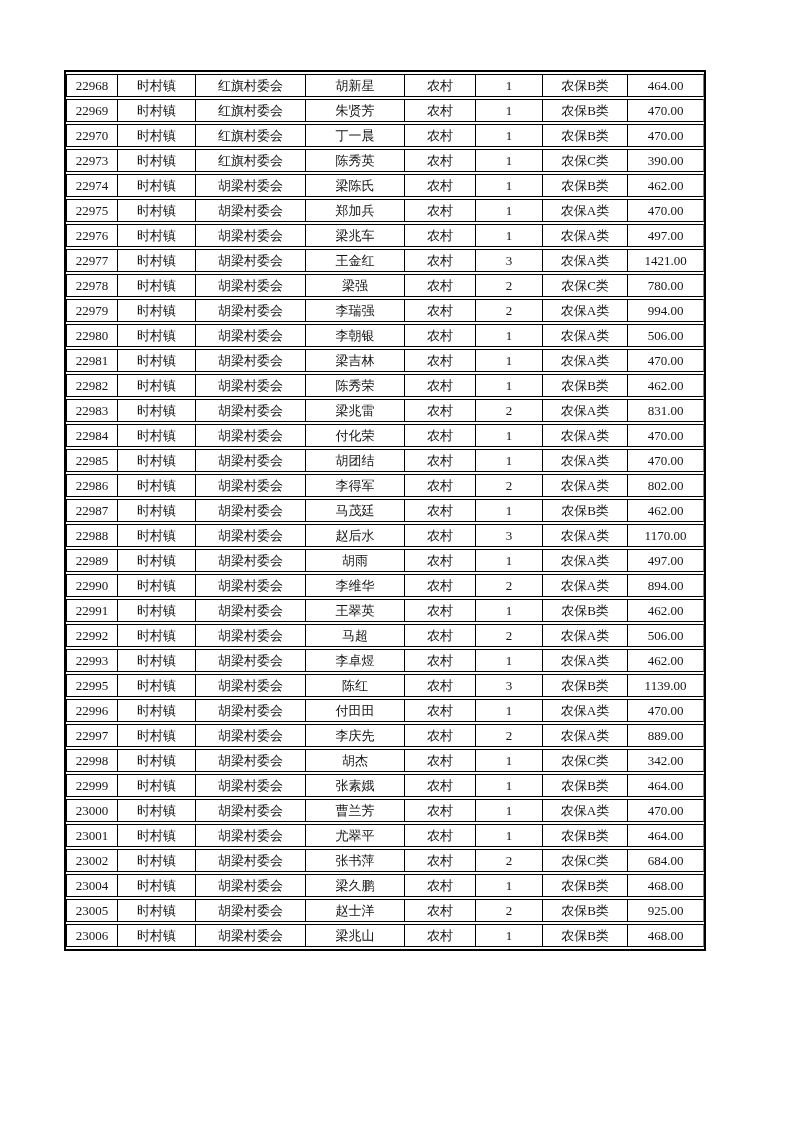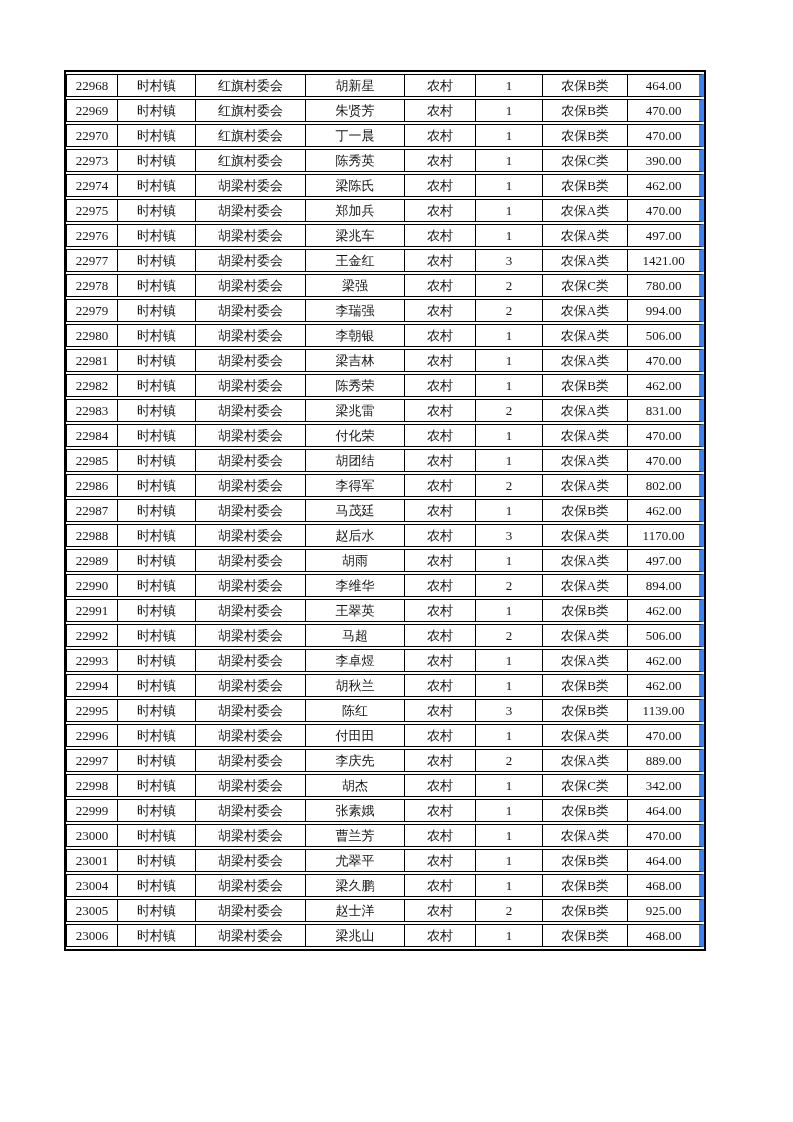--- a/index.html
+++ b/index.html
@@ -42,21 +42,21 @@
     border-left: 1px solid #000000;
     text-align: center;
     vertical-align: middle;
     font-size: 13px;
     line-height: 1;
     white-space: nowrap;
     overflow: hidden;
     background: #ffffff;
   }
   table.roster td:last-child {
-    border-right: 5px solid #3b82f6;
+    border-right: 1px solid #3b82f6;
   }
   col.c0 { width: 51px; }
   col.c1 { width: 78px; }
   col.c2 { width: 110px; }
   col.c3 { width: 99px; }
   col.c4 { width: 71px; }
   col.c5 { width: 67px; }
   col.c6 { width: 85px; }
   col.c7 { width: 77px; }
 </style>
@@ -311,30 +311,20 @@
             <td>22993</td>
             <td>时村镇</td>
             <td>胡梁村委会</td>
             <td>李卓煜</td>
             <td>农村</td>
             <td>1</td>
             <td>农保A类</td>
             <td>462.00</td>
           </tr>
           <tr>
-            <td>22994</td>
-            <td>时村镇</td>
-            <td>胡梁村委会</td>
-            <td>胡秋兰</td>
-            <td>农村</td>
-            <td>1</td>
-            <td>农保B类</td>
-            <td>462.00</td>
-          </tr>
-          <tr>
             <td>22995</td>
             <td>时村镇</td>
             <td>胡梁村委会</td>
             <td>陈红</td>
             <td>农村</td>
             <td>3</td>
             <td>农保B类</td>
             <td>1139.00</td>
           </tr>
           <tr>
@@ -389,20 +379,30 @@
           </tr>
           <tr>
             <td>23001</td>
             <td>时村镇</td>
             <td>胡梁村委会</td>
             <td>尤翠平</td>
             <td>农村</td>
             <td>1</td>
             <td>农保B类</td>
             <td>464.00</td>
+          </tr>
+          <tr>
+            <td>23002</td>
+            <td>时村镇</td>
+            <td>胡梁村委会</td>
+            <td>张书萍</td>
+            <td>农村</td>
+            <td>2</td>
+            <td>农保C类</td>
+            <td>684.00</td>
           </tr>
           <tr>
             <td>23004</td>
             <td>时村镇</td>
             <td>胡梁村委会</td>
             <td>梁久鹏</td>
             <td>农村</td>
             <td>1</td>
             <td>农保B类</td>
             <td>468.00</td>

